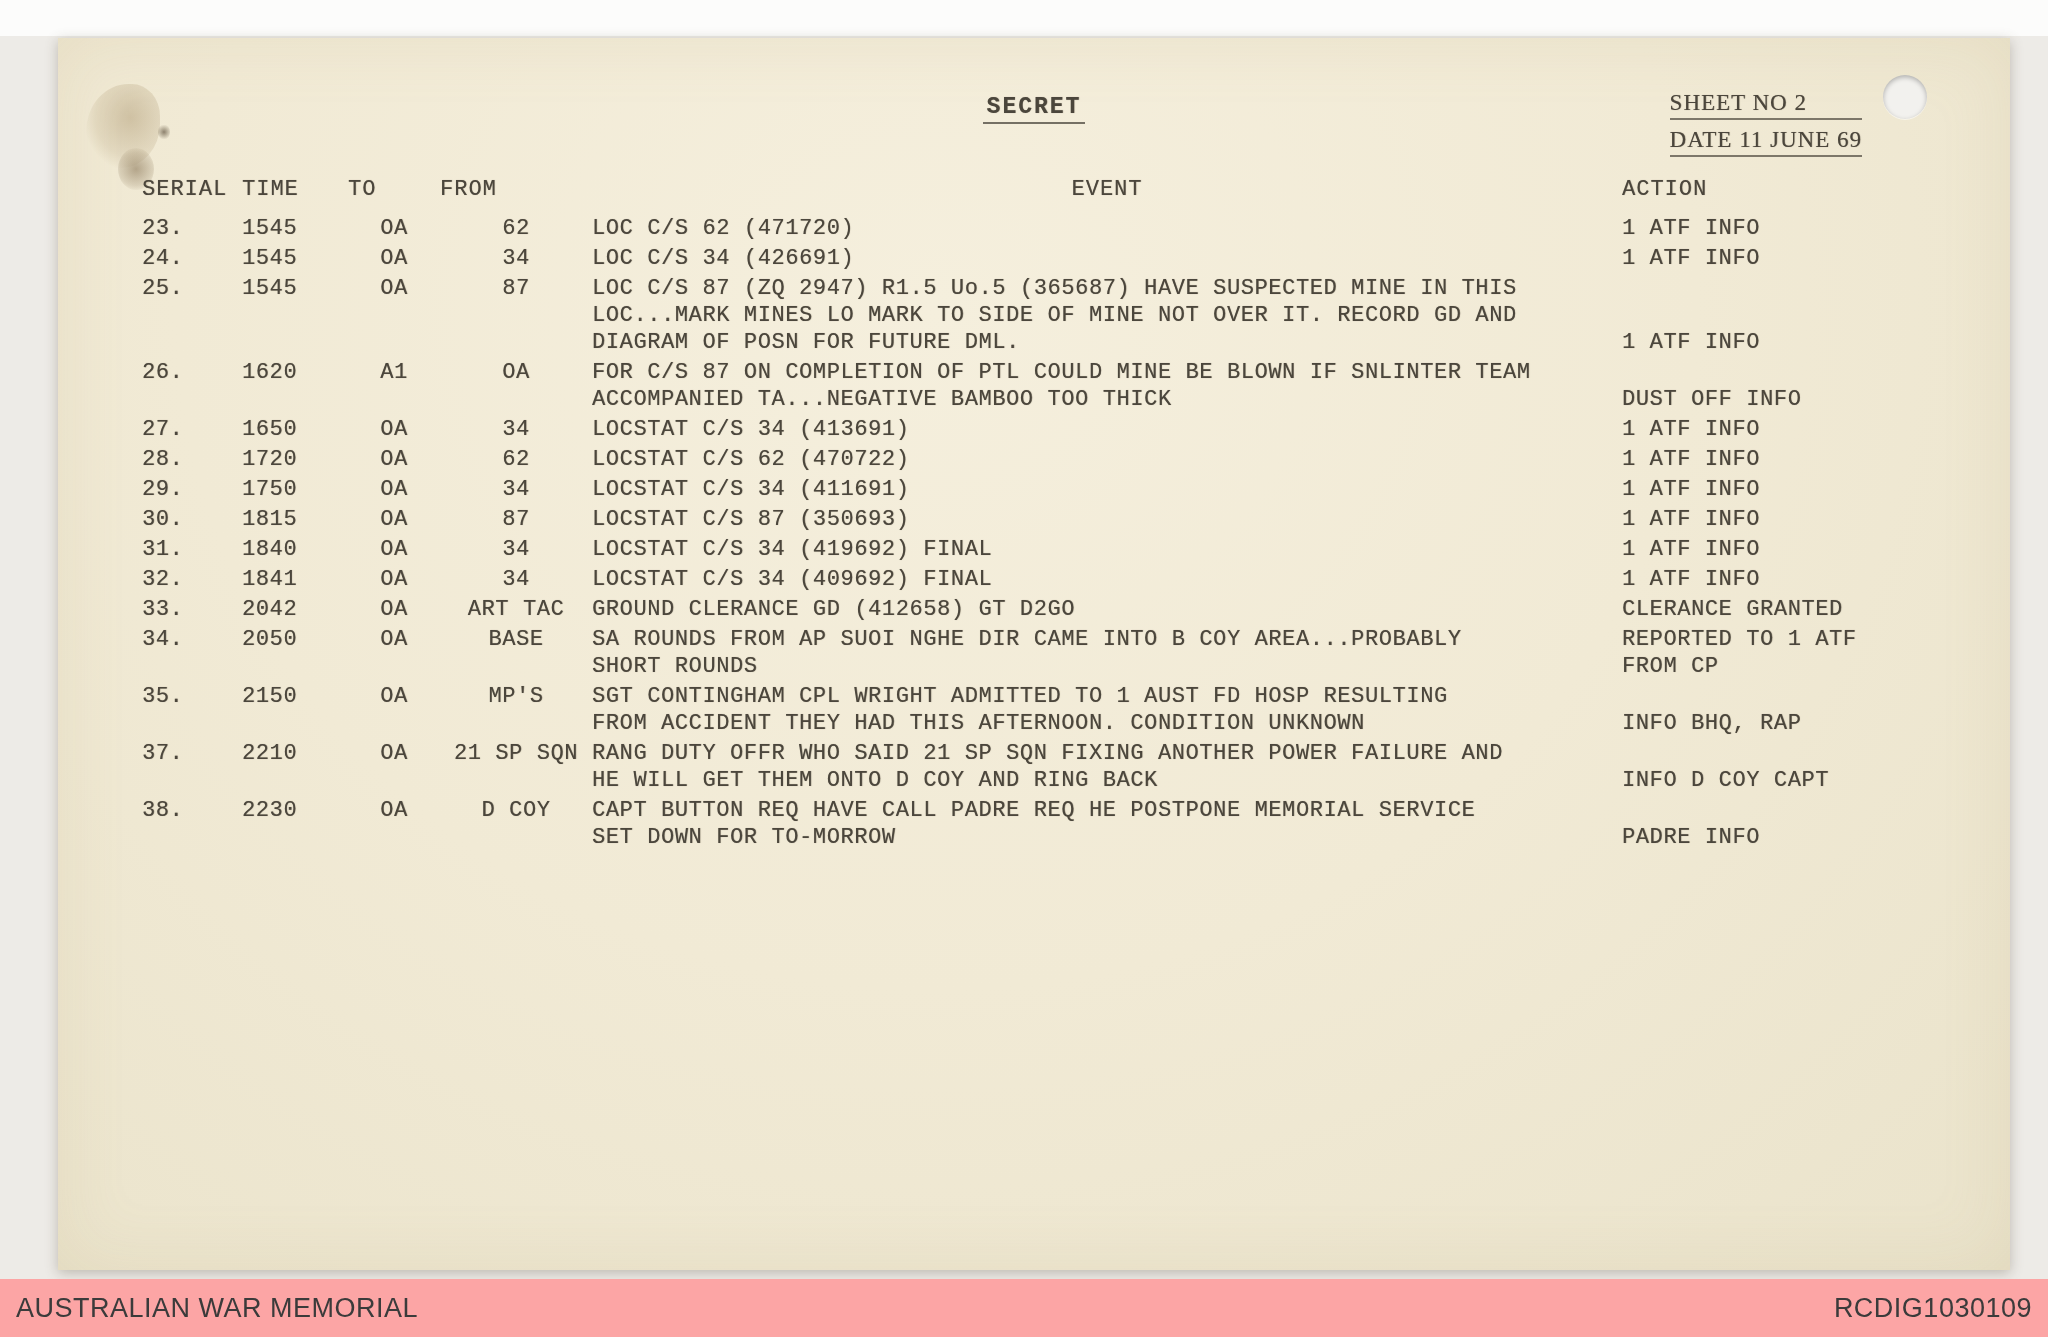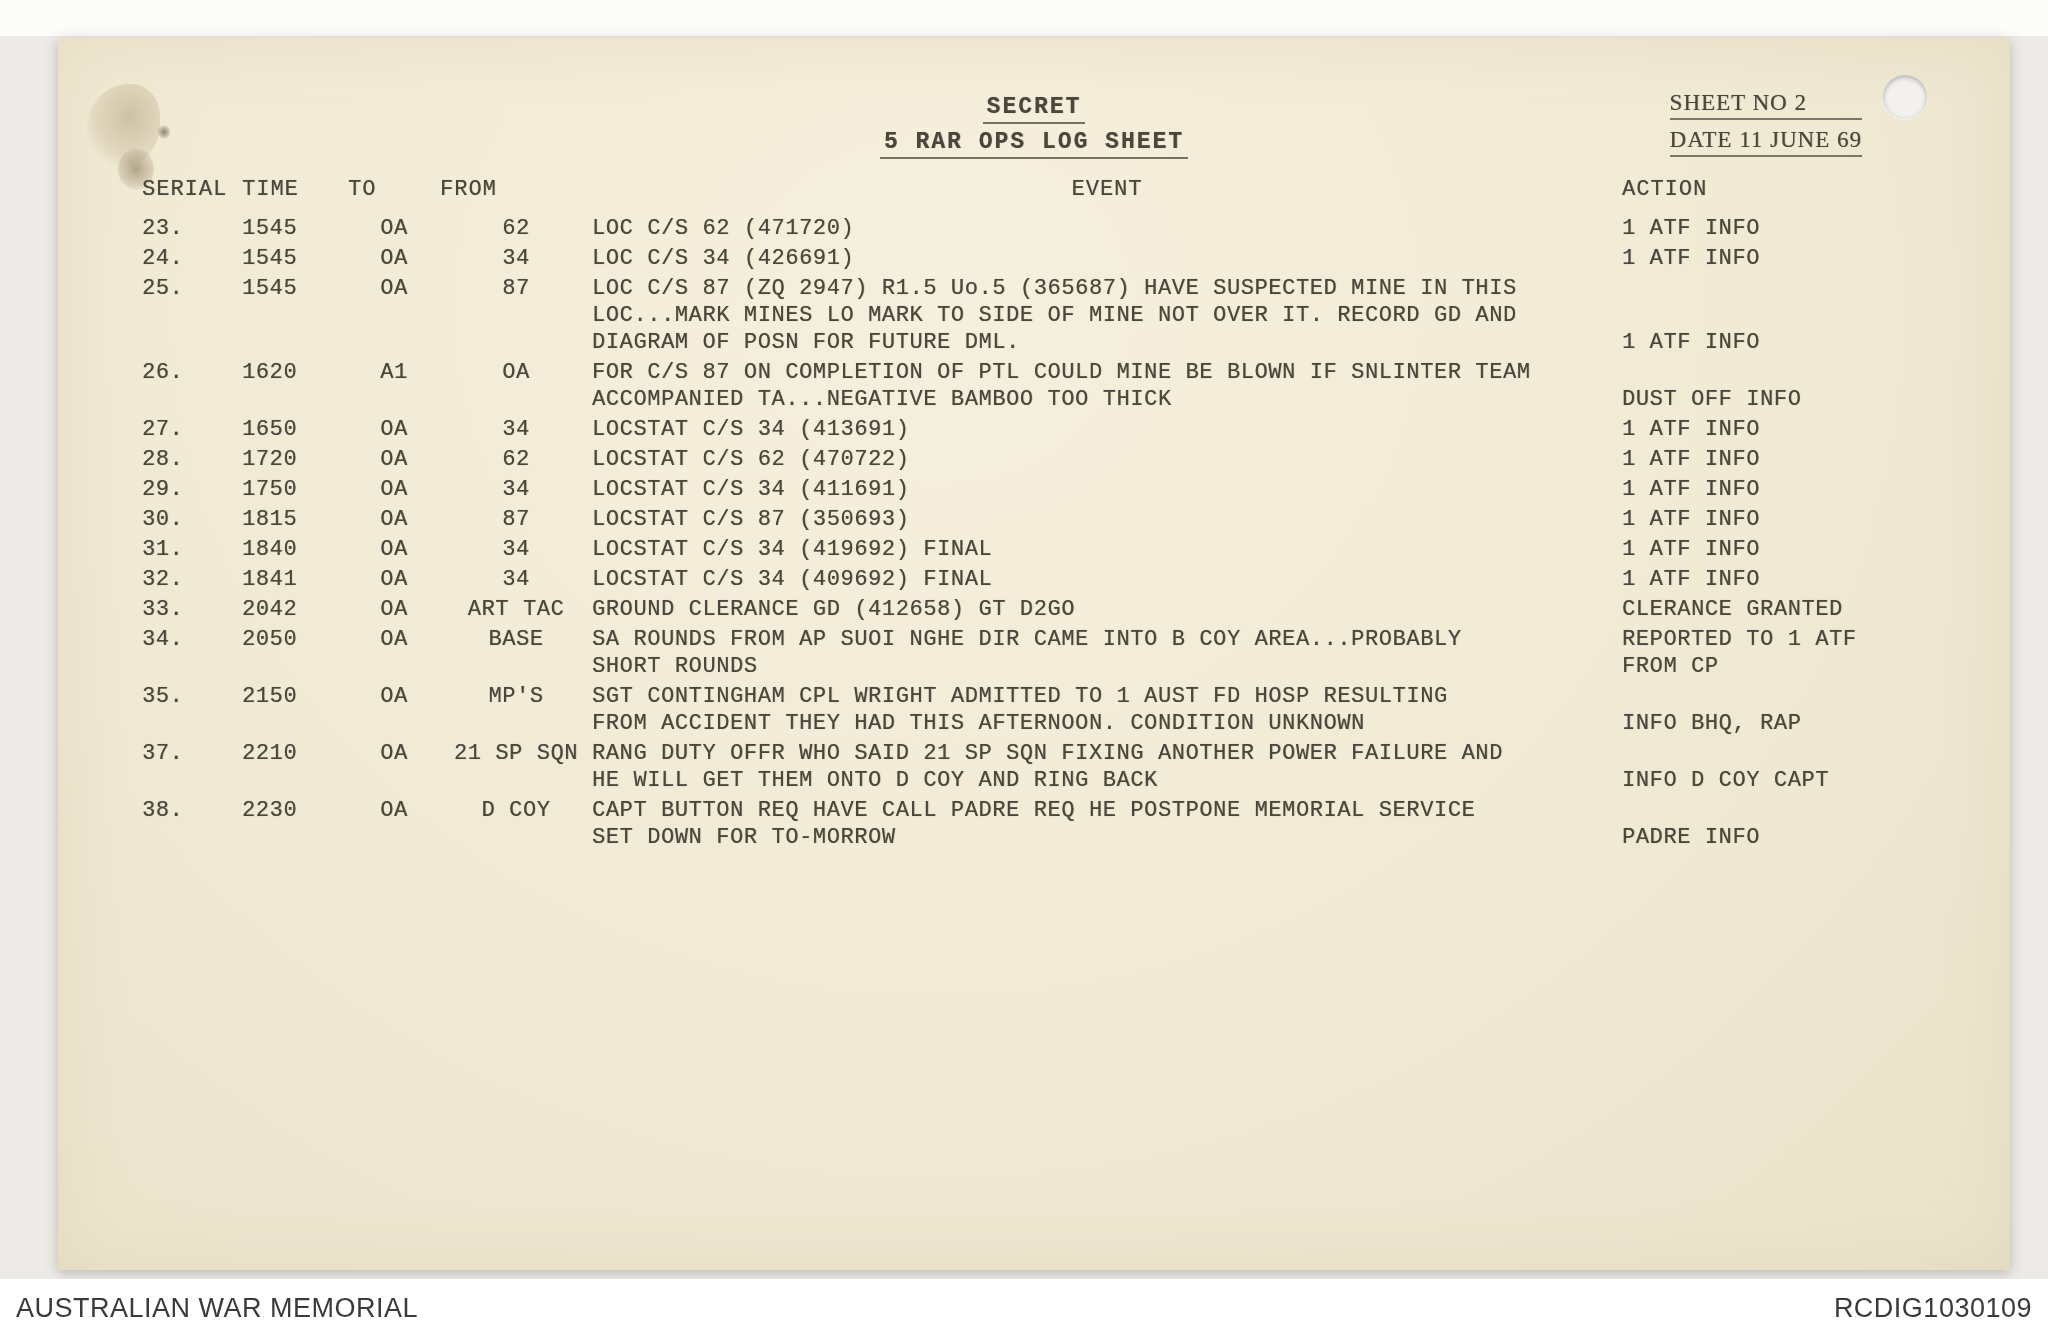--- a/index.html
+++ b/index.html
@@ -89,42 +89,41 @@
     vertical-align:top;
     padding:0 0 3px 0;
   }
   .c-to, .c-from { text-align:center; }
   th.c-event { text-align:center; }
   td.c-event { white-space:pre-wrap; padding-right:14px; }
   td.c-action { white-space:pre-wrap; vertical-align:bottom; }
   
   .footer {
     position:absolute; left:0; right:0; bottom:0; height:58px;
-    background:#ffffff;
+    background:#fca5a5;
     display:flex; align-items:center; justify-content:space-between;
     padding:0 16px;
     font-family:"Liberation Sans",sans-serif;
     font-size:27px; letter-spacing:0.5px; color:#3b3b3b;
   }
 </style>
 </head>
 <body>
 
 <div class="scan-strip-top"></div>
 
 <div class="paper">
 
   <div class="stain stain-1"></div>
   <div class="stain stain-2"></div>
   <div class="stain stain-3"></div>
   <div class="hole"></div>
 
   <div class="titles">
     <span class="line"><span class="classification ink">SECRET</span></span>
-    <span class="line"><span class="doc-title ink">5 RAR OPS LOG SHEET</span></span>
   </div>
 
   <div class="sheet-meta ink">
     <div class="meta-line">SHEET NO 2</div>
     <div class="meta-line">DATE 11 JUNE 69</div>
   </div>
 
   <table class="log-table ink">
     <colgroup>
       <col style="width:100px">

